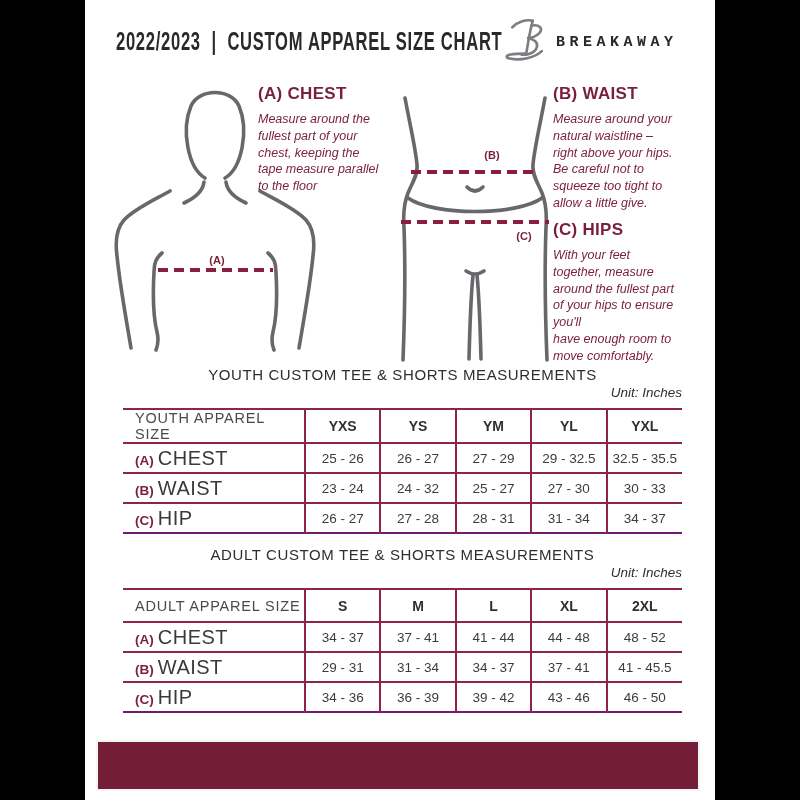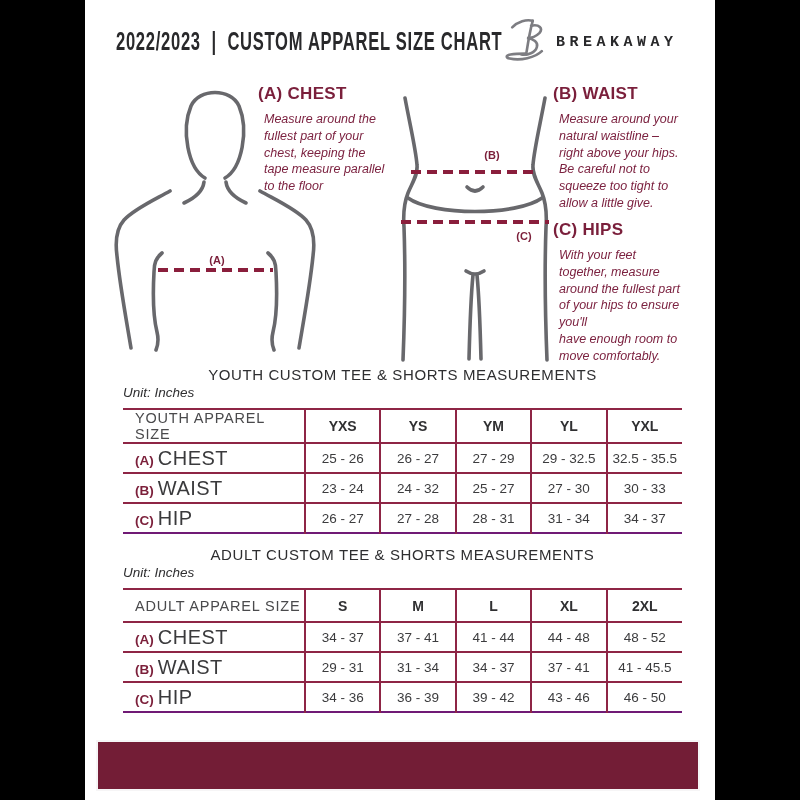--- a/index.html
+++ b/index.html
@@ -34,37 +34,37 @@
   .dash-line { fill:none; stroke:#8a1e3c; stroke-width:3.8; stroke-dasharray:10 6; }
   .fig-label { font:bold 11px "Liberation Sans", sans-serif; fill:#7b1f3a; }
 
   
   .guide { position:absolute; }
   .guide h3 {
     margin:0 0 7px 0; font-size:17px; font-weight:bold;
     color:#7a1f3b; letter-spacing:0.3px;
   }
   .guide p {
-    margin:6px; font-size:12.5px; font-style:italic; color:#7c2240;
+    margin:0; font-size:12.5px; font-style:italic; color:#7c2240;
     line-height:1.34; white-space:pre-line;
   }
   .g-chest { left:173px; top:84px; width:170px; }
   .g-waist { left:468px; top:84px; width:160px; }
   .g-hips  { left:468px; top:220px; width:165px; }
 
   
   .watermark { position:absolute; left:26px; top:548px; width:235px; height:218px; z-index:0; }
   .watermark path { fill:none; stroke:rgba(255,255,255,0.55); stroke-width:4.8; stroke-linecap:round; }
 
   
   .tbl-block { position:absolute; left:38px; width:559px; z-index:1; }
   .tbl-youth { top:366px; }
   .tbl-adult { top:546px; }
   .tbl-title { text-align:center; font-size:15px; font-weight:normal; color:#2e2e30; letter-spacing:0.6px; }
-  .tbl-unit  { text-align:left; font-size:13.5px; font-style:italic; color:#2e2e30; margin-top:2px; }
+  .tbl-unit  { text-align:right; font-size:13.5px; font-style:italic; color:#2e2e30; margin-top:2px; }
   table.sz {
     border-collapse:collapse; width:559px; table-layout:fixed; margin-top:8px;
     border-bottom:2px solid #701a75;
   }
   table.sz col.c0 { width:182px; }
   table.sz tr { border-top:2px solid #8e2545; }
   table.sz td {
     border-left:2px solid #8e2545; height:28px; text-align:center;
     font-size:13.5px; color:#3c3c3e; padding:0; overflow:hidden;
   }

